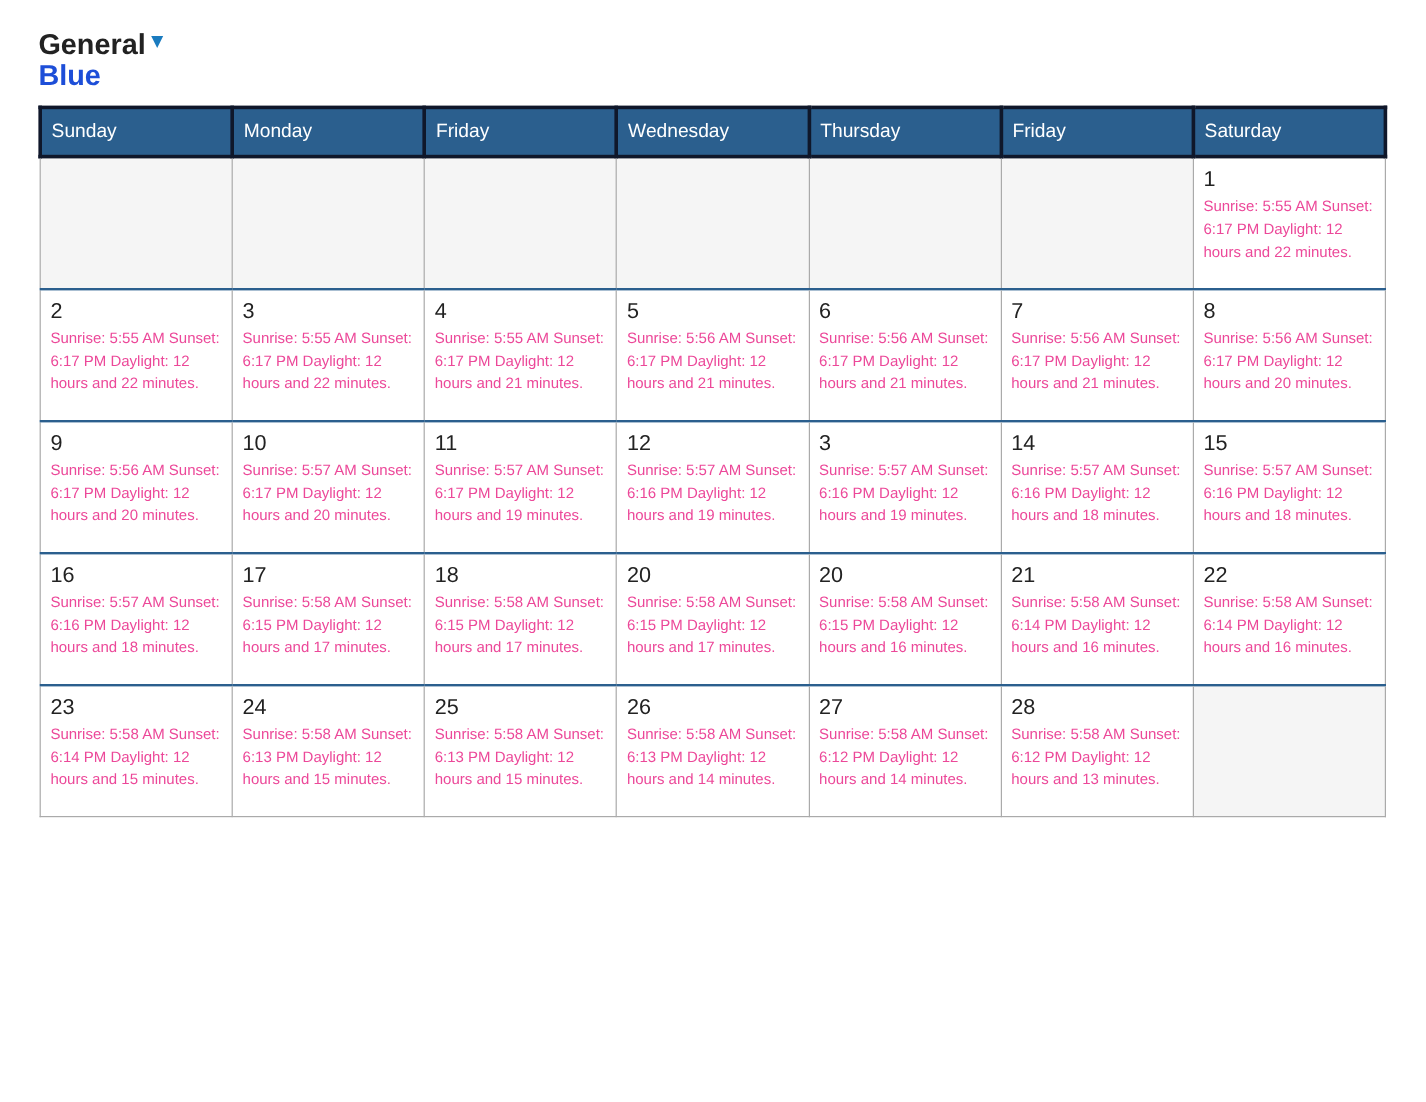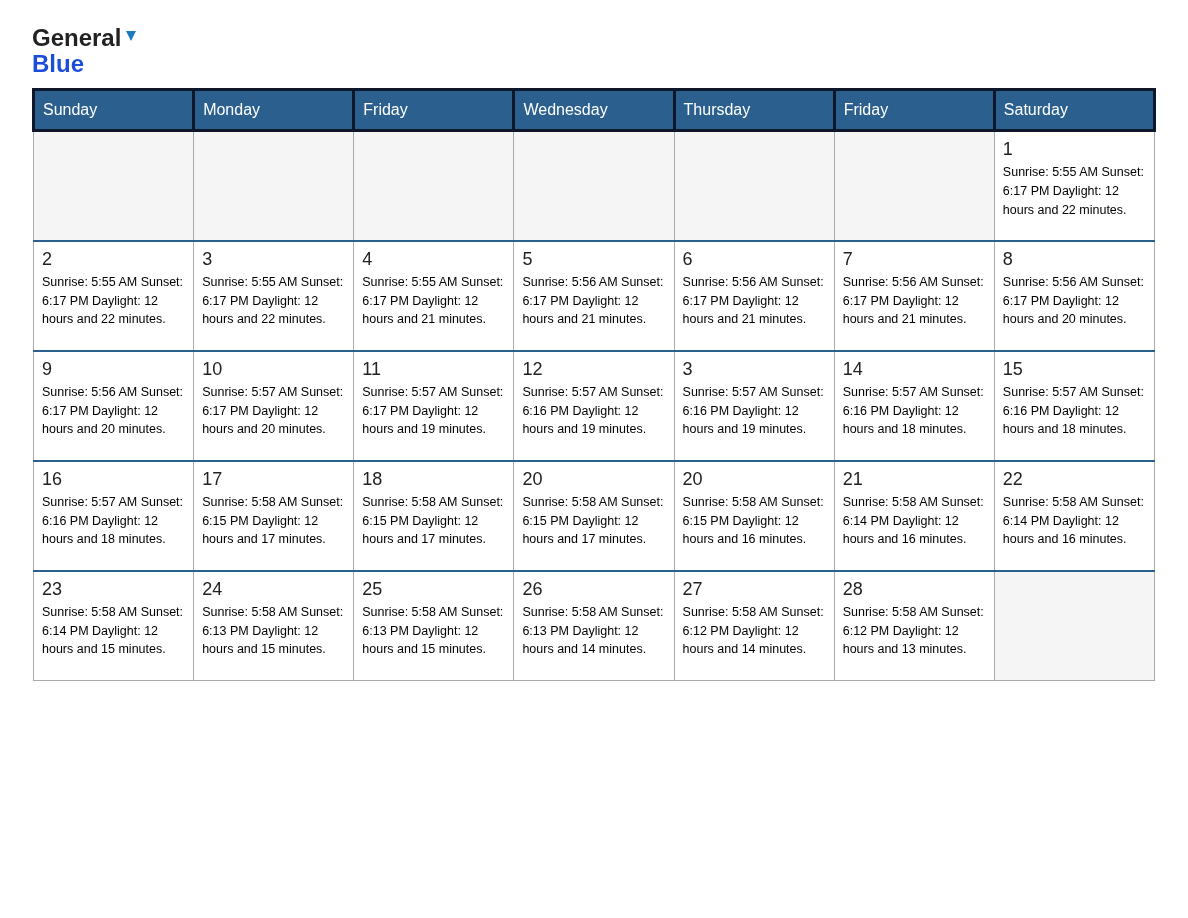--- a/index.html
+++ b/index.html
@@ -66,21 +66,21 @@
       background: #f5f5f5;
     }
     .day-number {
       font-size: 18px;
       color: #222;
       font-weight: normal;
       line-height: 1.3;
     }
     .day-info {
       font-size: 12.5px;
-      color: #000000;
+      color: #ec4899;
       margin-top: 2px;
       line-height: 1.5;
     }
     .week-row td {
       border-top: 2px solid #2b5f8e;
     }
     
     .logo-container {
       display: flex;
       align-items: flex-end;

